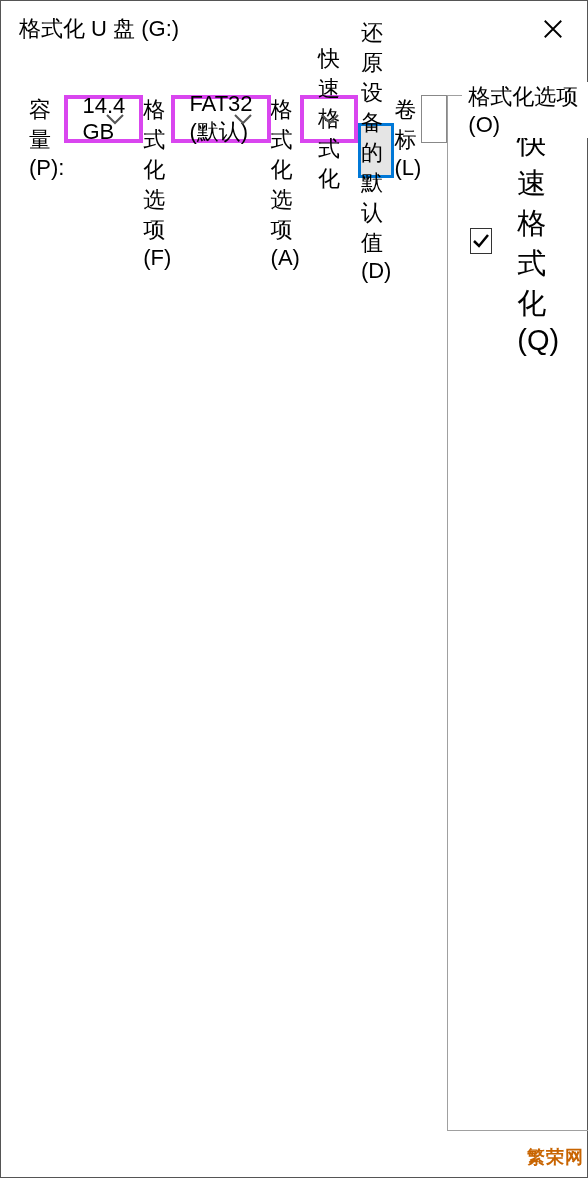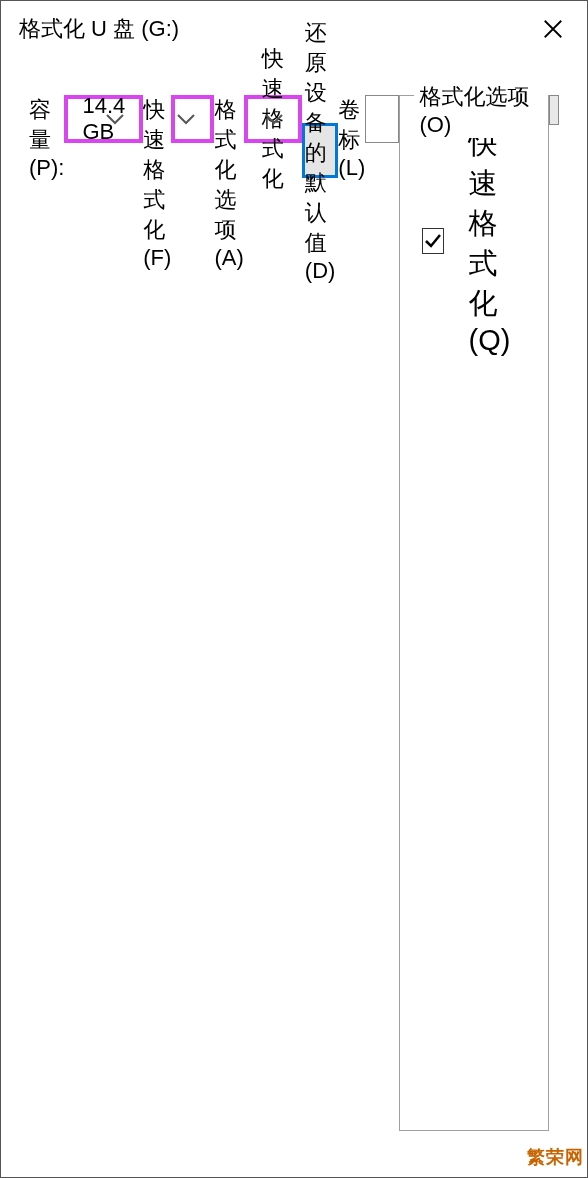--- a/index.html
+++ b/index.html
@@ -197,22 +197,23 @@
     <div class="field-label">容量(P):</div>
     <div class="dropdown">
       <span>14.4 GB</span>
       <span class="chevron">
         <svg viewBox="0 0 20 12">
             <path d="M2 2 L10 10 L18 2" stroke="#555" stroke-width="2" fill="none"></path>
           </svg>
       </span>
     </div>
 
-    <div class="field-label">快速格式化(F)</div>
+    <div class="field-label">格式化选项(F)</div>
     <div class="dropdown">
+      <span>FAT32 (默认)</span>
       <span class="chevron">
         <svg viewBox="0 0 20 12">
             <path d="M2 2 L10 10 L18 2" stroke="#555" stroke-width="2" fill="none"></path>
           </svg>
       </span>
     </div>
 
     <div class="field-label">格式化选项(A)</div>
     <div class="dropdown">
       <span>快速格式化</span>

